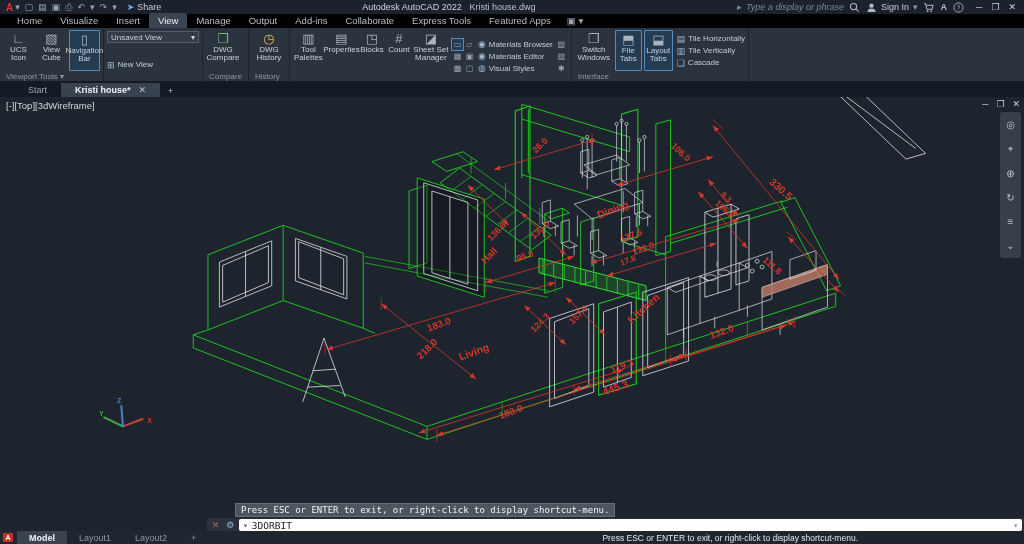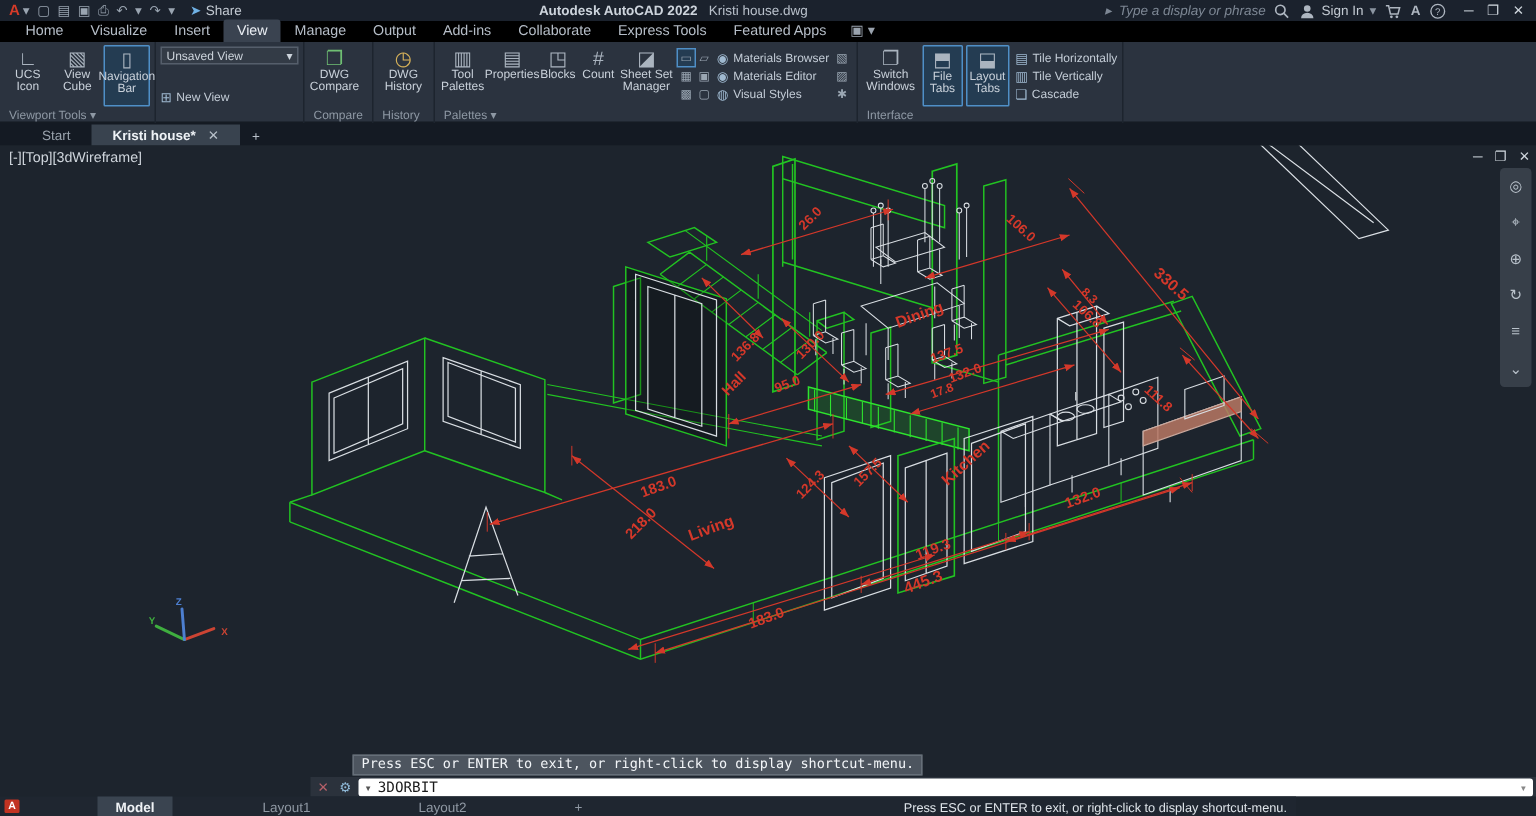--- a/index.html
+++ b/index.html
@@ -9,21 +9,21 @@
   #stage { position:relative; width:1024px; height:544px; background:#1d242d; }
 
   
   #titlebar { left:0; top:0; width:1024px; height:14px; background:#1b222d; display:flex; align-items:center; font-size:9px; color:#aeb6c0; }
   .acad-logo { color:#d63b29; font-weight:bold; font-size:10px; margin:0 2px 0 6px; }
   .qat { display:flex; align-items:center; gap:5px; color:#9aa5b1; font-size:9px; }
   .qat span { cursor:default; }
   .share { color:#6fb1e4; margin-left:10px; display:flex; gap:3px; align-items:center;}
   .share .lbl { color:#c3cad2; }
   #title-center { flex:1; text-align:center; color:#b9c1cb; }
-  #title-center b { color:#cdd4dc; font-weight:bold; }
+  #title-center b { color:#cdd4dc; font-weight:normal; }
   .search-box { display:flex; align-items:center; gap:5px; color:#7d8794; font-style:italic; }
   .tb-ic { width:11px; height:11px; display:inline-block; }
   .win-btns { display:flex; gap:9px; margin:0 8px 0 12px; color:#cfd6dd; font-style:normal; }
   .signin { color:#c3cad2; font-style:normal; display:flex; gap:4px; align-items:center; margin:0 6px; }
 
   
   #menubar { left:0; top:14px; width:1024px; height:14px; background:#000000; display:flex; align-items:flex-end; padding-left:8px; font-size:9.5px; color:#b6bec8; }
   .mtab { padding:2px 9px; cursor:default; }
   .mtab.active { background:#3a4350; color:#eaeef3; border-radius:2px 2px 0 0; }
   .mtab-ic { padding:2px 7px; color:#9aa3ae; }
@@ -62,21 +62,21 @@
   #navbar3d { right:3px; top:15px; width:21px; height:146px; background:rgba(150,160,172,0.22); border-radius:3px; display:flex; flex-direction:column; align-items:center; justify-content:space-around; color:#b9c2cb; font-size:10px; }
   #tooltip { left:235px; top:406px; background:#4d555f; border:1px solid #666f79; color:#f2f5f8; font-family:"DejaVu Sans Mono", monospace; font-size:9px; padding:1px 5px; white-space:nowrap; }
   #cmdbar { left:207px; top:421px; width:817px; height:14px; background:#2b323c; display:flex; align-items:center; }
   #cmd-icons { width:32px; display:flex; gap:7px; justify-content:center; color:#b8616a; font-size:9px; }
   #cmd-icons .wrench { color:#8fb9d8; }
   #cmd-input { flex:1; height:12px; background:#ffffff; border-radius:2px; margin-right:2px; display:flex; align-items:center; font-family:"DejaVu Sans Mono", monospace; font-size:9.5px; color:#1a1a1a; padding:0 4px; gap:4px; }
   #cmd-input .car { color:#555; font-size:8px; }
   #cmd-input .rt { margin-left:auto; color:#888; font-size:8px; }
 
   
-  #statusbar { left:0; top:531px; width:864px; height:13px; background:#1f2630; display:flex; align-items:center; font-size:9px; color:#8f98a3;gap:48px; }
+  #statusbar { left:0; top:531px; width:864px; height:13px; background:#1f2630; display:flex; align-items:center; font-size:9px; color:#8f98a3; }
   #sb-logo { width:10px; height:9px; background:#c23322; color:#fff; font-size:7px; line-height:9px; text-align:center; border-radius:1px; margin:0 4px 0 3px; font-weight:bold; }
   .sbtab { padding:1px 12px; height:13px; line-height:12px; }
   .sbtab.active { background:#3a4450; color:#f0f3f6; font-weight:bold; }
   #sb-msg { margin-left:auto; margin-right:6px; color:#dfe5ea; font-size:8.5px; }
 
   svg text.dim { font-family:"Liberation Sans", sans-serif; font-weight:bold; fill:#d4382a; }
   svg text.room { font-family:"Liberation Sans", sans-serif; font-weight:bold; fill:#d4382a; }
   svg text.axl { font-family:"Liberation Sans", sans-serif; font-weight:bold; font-size:8px; }
 </style>
 </head>
@@ -254,21 +254,20 @@
               <span class="ic">◍</span>
               <span>Visual Styles</span>
             </div>
         </div>
         <div class="mini-grid" style="grid-template-columns:11px">
           <span class="mini">▧</span>
           <span class="mini">▨</span>
           <span class="mini">✱</span>
         </div>
       </div>
-      <div class="panel-name"><span>Palettes</span> ▾</div>
     </div>
 
     <div class="panel">
       <div class="panel-body">
         <div class="bigbtn" style="width:38px">
             <span class="ic">❐</span>
             <span>Switch Windows</span>
           </div>
         <div class="bigbtn hl" style="width:27px">
             <span class="ic">⬒</span>

